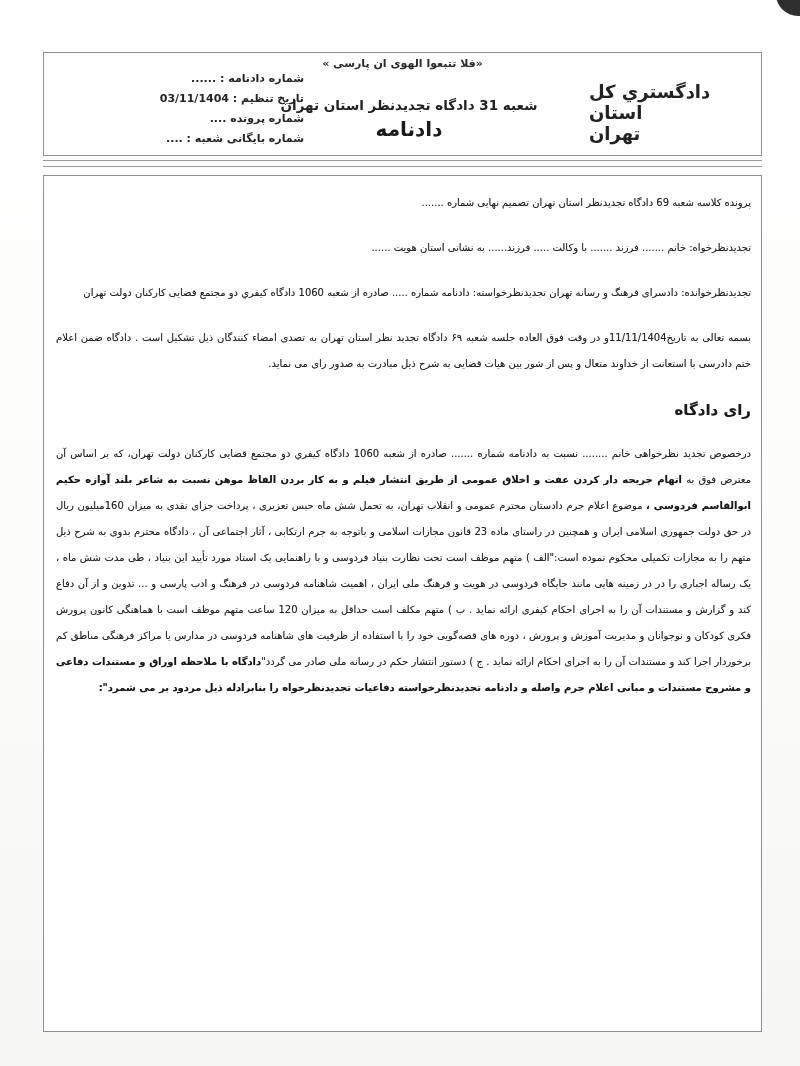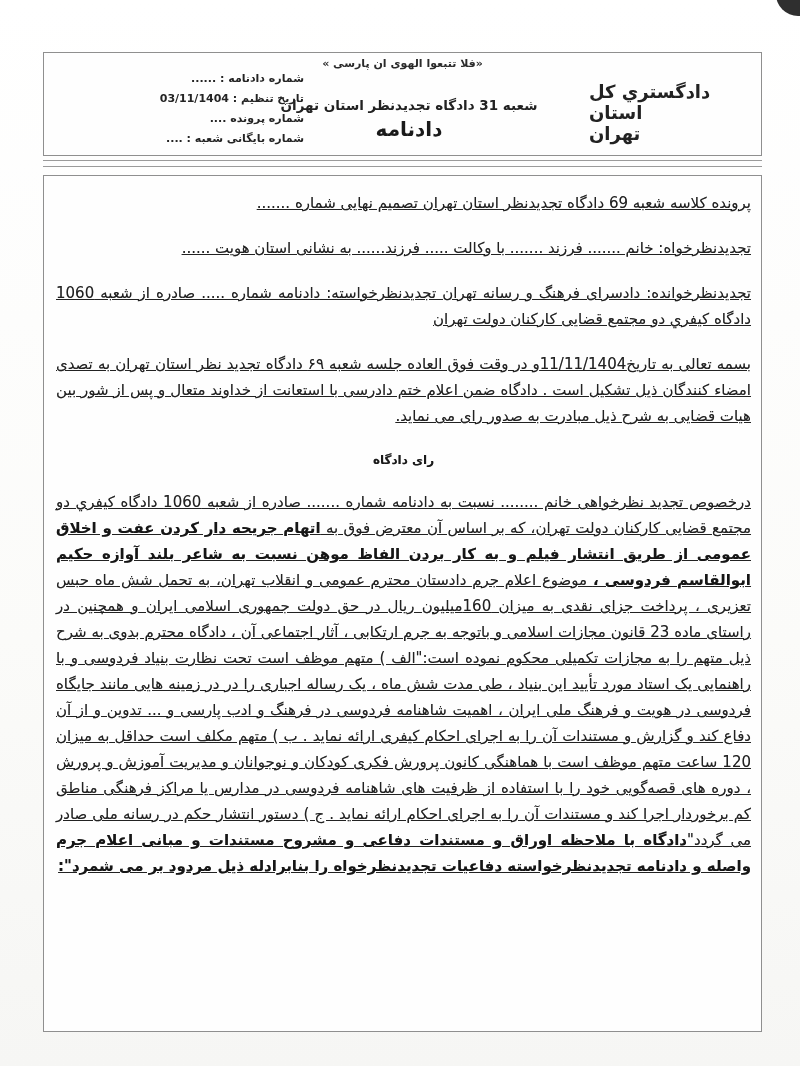--- a/index.html
+++ b/index.html
@@ -82,32 +82,31 @@
   }
   .body-box {
     position: absolute;
     left: 43px; top: 175px;
     width: 719px; height: 857px;
     border: 1px solid #8f8f8f;
     background: #fefefe;
     padding: 14px 10px 10px 12px;
   }
   .para {
-    font-size: 15px;
+    font-size: 10px;
     line-height: 26px;
     text-align: justify;
     margin-bottom: 19px;
     color: #222;
     text-shadow: 0 0 0.4px rgba(0,0,0,0.35);
-    text-decoration: underline;
   }
   .para .b { font-weight: bold; color: #161616; }
   .verdict-heading {
-    text-align: center;
-    font-size: 12px;
+    text-align: right;
+    font-size: 15px;
     font-weight: bold;
     margin: 24px 0 22px 0;
     color: #1a1a1a;
     text-shadow: 0 0 0.4px rgba(0,0,0,0.35);
   }
 </style>
 </head>
 <body>
 
 <div class="corner-accent"></div>

